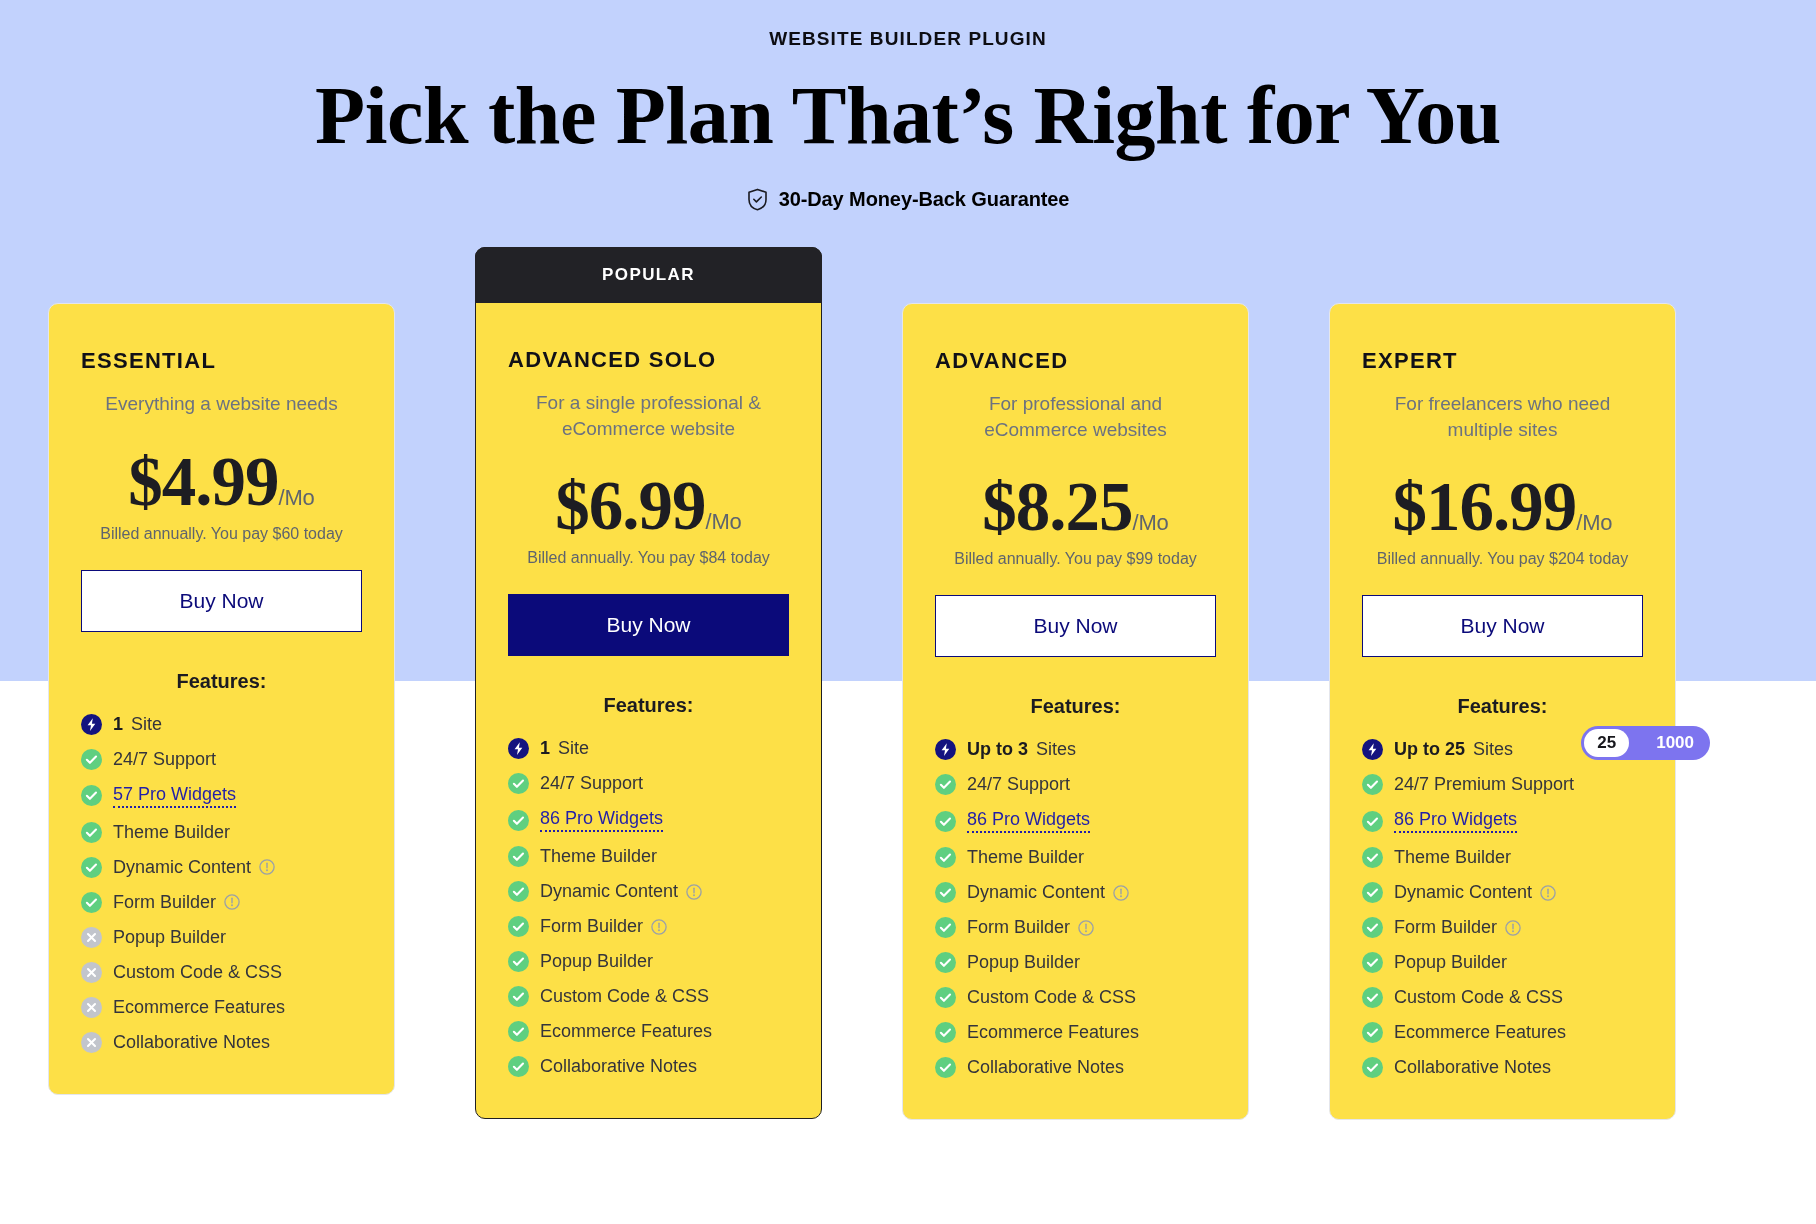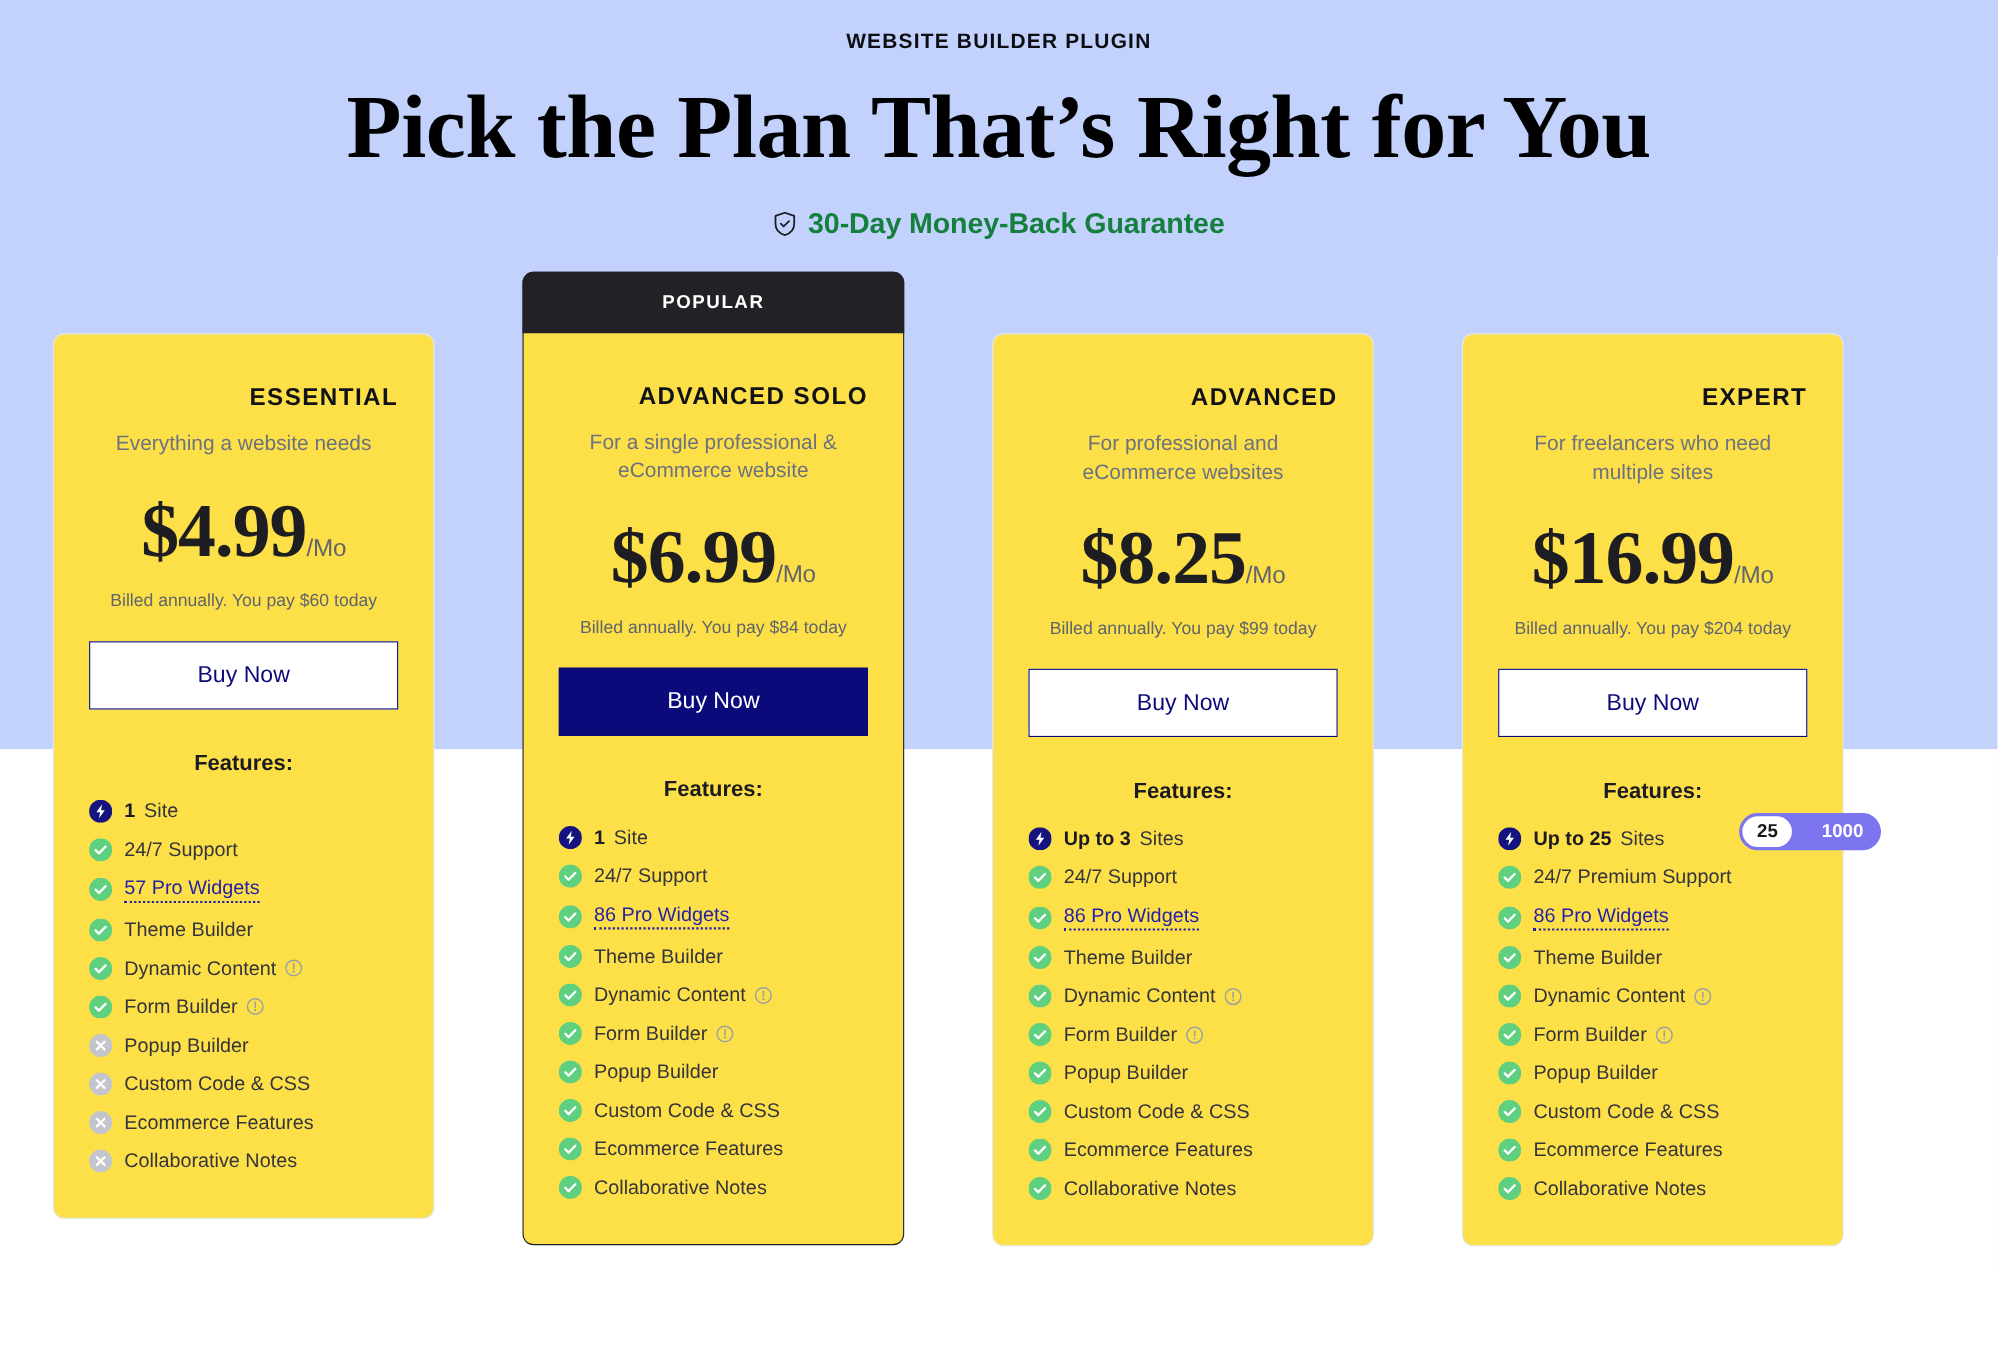--- a/index.html
+++ b/index.html
@@ -31,21 +31,21 @@
     font-weight: 700;
     font-size: 82px;
     line-height: 1.02;
     letter-spacing: -0.5px;
     color: #000000;
     margin-top: 24px;
   }
   .guarantee {
     margin-top: 30px;
     display: inline-flex; align-items: center; gap: 11px;
-    font-size: 26px; font-weight: 700; color: #15803d;
+    font-size: 20px; font-weight: 700; color: #000000;
     letter-spacing: -0.1px;
   }
   .guarantee svg { display: block; }
 
   
   .cards {
     position: absolute; z-index: 3;
     left: 48px; top: 303px;
     width: 1720px;
     display: flex;
@@ -73,21 +73,21 @@
     color: #ffffff;
     height: 56px;
     margin: -1px -33px 0;
     border-radius: 10px 10px 0 0;
     display: flex; align-items: center; justify-content: center;
     font-size: 17px; font-weight: 700; letter-spacing: 1.4px;
   }
   .card-popular .card-body { padding: 44px 0 0; }
 
   .plan-name {
-    text-align: right;
+    text-align: left;
     font-size: 22px; font-weight: 700; letter-spacing: 1.3px;
     color: #111118;
   }
   .plan-desc {
     text-align: center;
     margin-top: 17px;
     font-size: 19px; line-height: 1.35;
     color: #6c7280;
   }
   .price-wrap {
@@ -104,21 +104,21 @@
     text-align: center;
   }
   .per {
     font-family: "Liberation Sans", sans-serif;
     font-size: 22px;
     color: #5f646d;
     letter-spacing: -0.2px;
   }
   .billed {
     text-align: center;
-    margin-top: 16px;
+    margin-top: 3px;
     font-size: 16px;
     color: #5f646d;
   }
 
   .buy-btn {
     display: block; width: 100%;
     margin-top: 27px;
     height: 62px;
     line-height: 60px;
     text-align: center;

